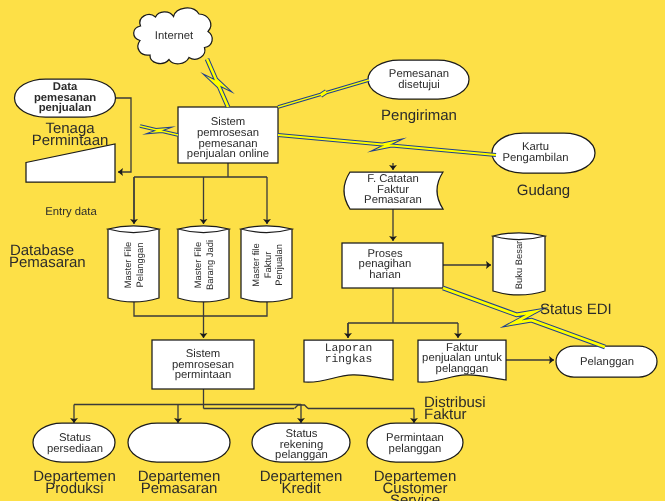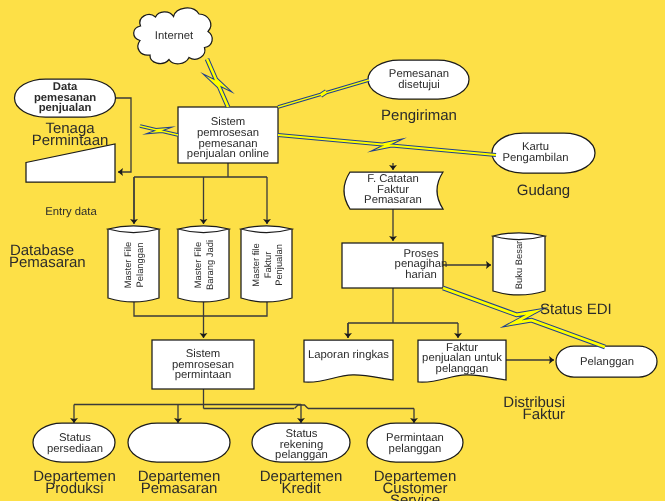--- a/index.html
+++ b/index.html
@@ -138,29 +138,29 @@
 Pengambilan</div>
   <div class="caption" style="left:492px;top:185px;width:103px;">Gudang</div>
   <div class="node-label" style="left:352px;top:173px;width:82px;height:34px;">F. Catatan
 Faktur
 Pemasaran</div>
   <div class="caption" style="left:9px;top:245px;width:66px;">Database
 Pemasaran</div>
   <div class="node-label" style="left:153px;top:348px;width:100px;height:34px;">Sistem
 pemrosesan
 permintaan</div>
-  <div class="node-label" style="left:342px;top:253px;width:86px;height:23px;margin-left:36px;">Proses penagihan
+  <div class="node-label" style="left:342px;top:253px;width:86px;height:23px;">Proses penagihan
 harian</div>
-  <div class="node-label" style="left:304px;top:349px;width:89px;height:12px;">Laporan ringkas</div>
+  <div class="node-label" style="left:304px;top:349px;width:89px;height:12px;font-family:Liberation Mono, monospace;">Laporan ringkas</div>
   <div class="node-label" style="left:412px;top:342px;width:100px;height:33px;">Faktur
 penjualan untuk
 pelanggan</div>
   <div class="node-label" style="left:557px;top:352px;width:100px;height:20px;">Pelanggan</div>
   <div class="caption" style="left:540px;top:304px;width:84px;text-align:left;">Status EDI</div>
-  <div class="caption" style="left:424px;top:397px;width:100px;text-align:right;margin-left:41px;">Distribusi Faktur</div>
+  <div class="caption" style="left:424px;top:397px;width:100px;text-align:left;">Distribusi Faktur</div>
   <div class="node-label" style="left:34px;top:432px;width:82px;height:23px;">Status
 persediaan</div>
   <div class="caption" style="left:33px;top:471px;width:83px;">Departemen
 Produksi</div>
   <div class="caption" style="left:128px;top:471px;width:102px;">Departemen
 Pemasaran</div>
   <div class="node-label" style="left:253px;top:428px;width:97px;height:34px;">Status
 rekening
 pelanggan</div>
   <div class="caption" style="left:251px;top:471px;width:100px;">Departemen Kredit</div>

